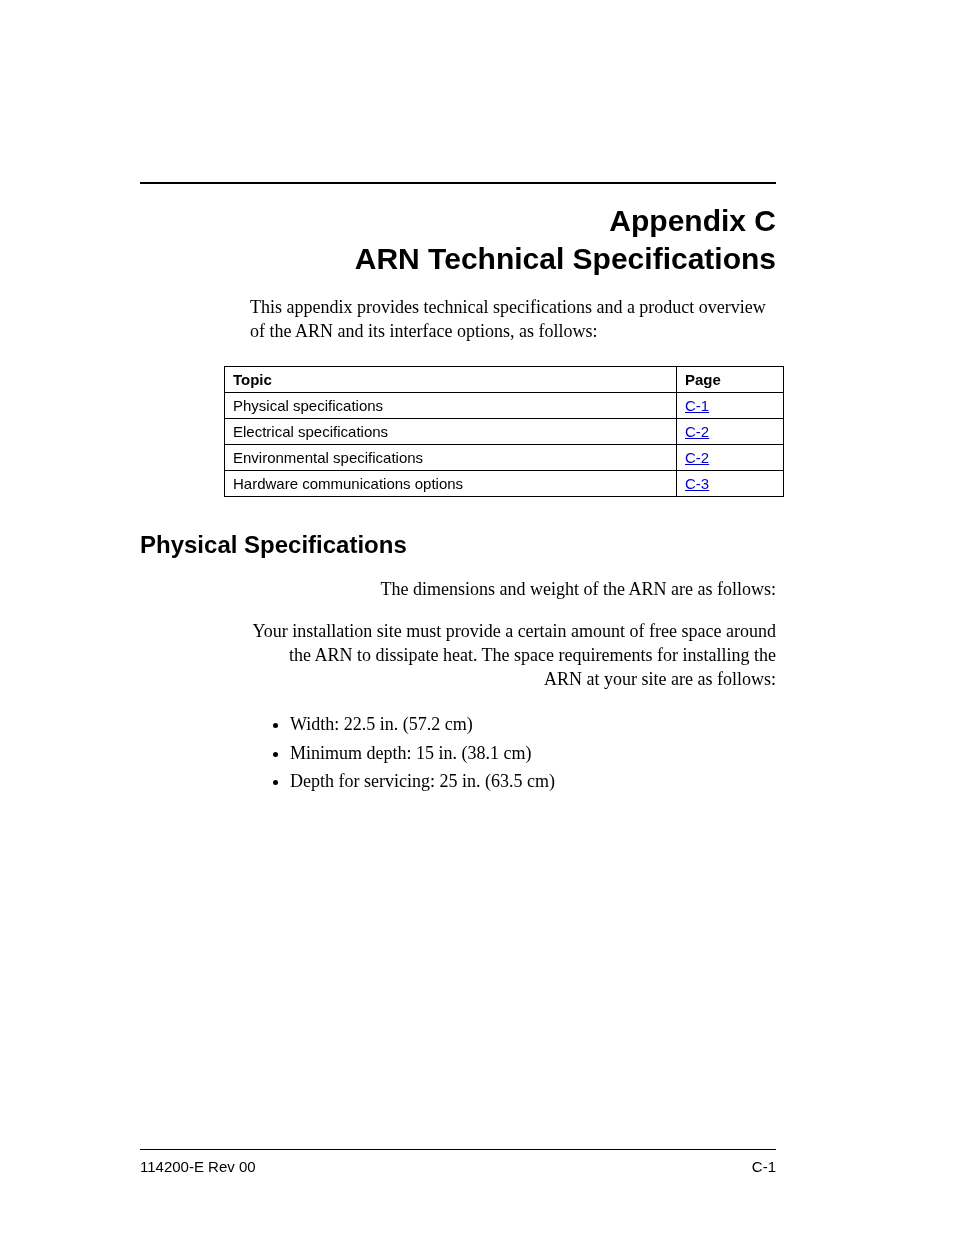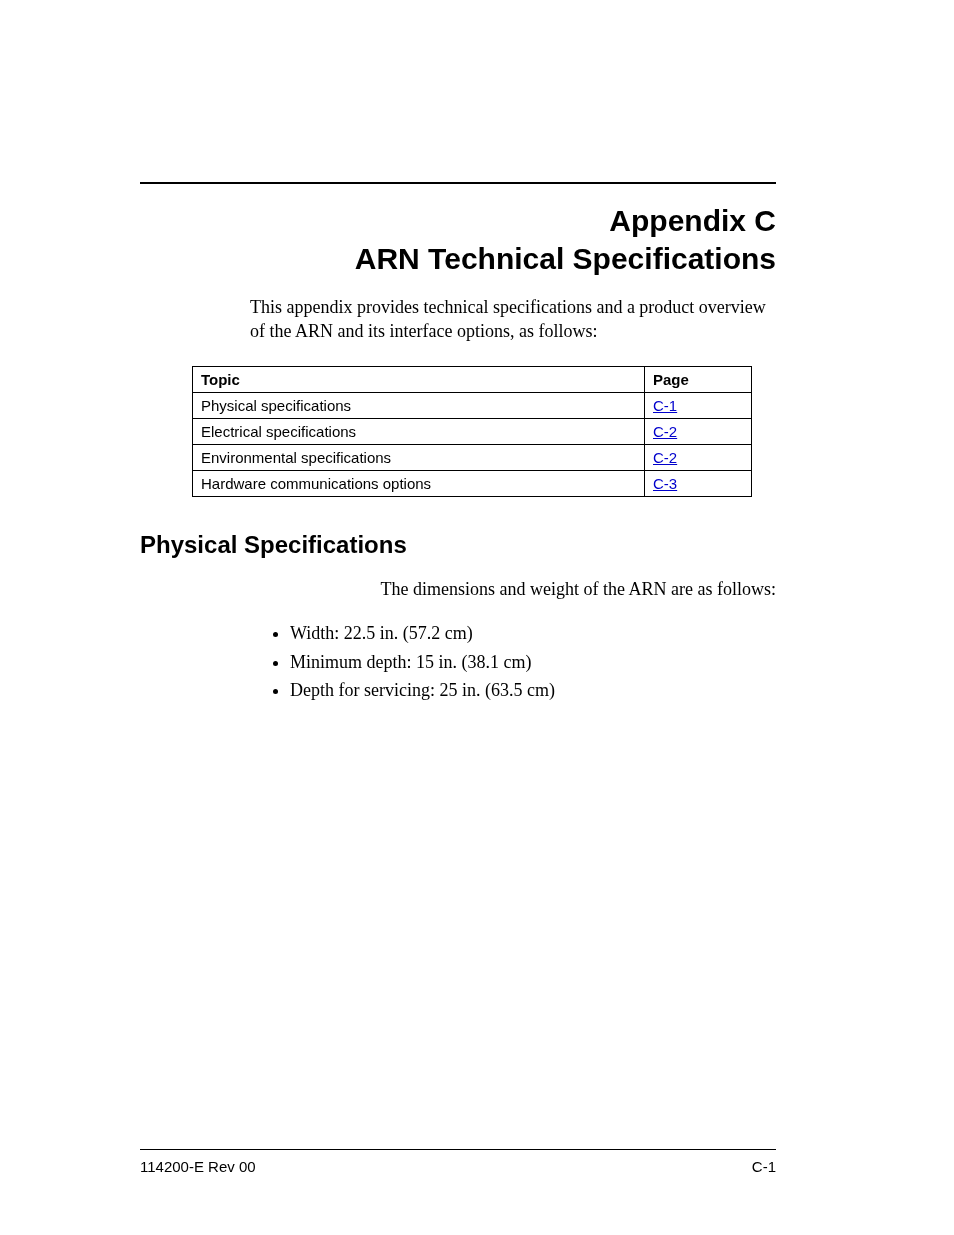--- a/index.html
+++ b/index.html
@@ -28,21 +28,21 @@
     text-align: right;
     line-height: 1.25;
   }
   .intro {
     font-size: 18px;
     line-height: 1.35;
     padding-left: 110px;
   }
   table.topic-table {
     margin-top: 22px;
-    margin-left: 52px;
+    margin-left: 84px;
     border-collapse: collapse;
     width: 560px;
     font-family: Arial, Helvetica, sans-serif;
     font-size: 15px;
   }
   table.topic-table th, table.topic-table td {
     border: 1px solid #000;
     padding: 4px 8px;
     text-align: left;
     vertical-align: middle;
@@ -130,20 +130,21 @@
         <td class="page-col"><a href="#" class="page-link">C-3</a></td>
       </tr>
     </tbody>
   </table>
 
   <h2 class="section">Physical Specifications</h2>
 
   <p class="body-text">The dimensions and weight of the ARN are as follows:</p>
 
 
+  <p class="body-text">Your installation site must provide a certain amount of free space around the ARN to dissipate heat. The space requirements for installing the ARN at your site are as follows:</p>
 
   <ul class="spec-list">
     <li>Width: 22.5 in. (57.2 cm)</li>
     <li>Minimum depth: 15 in. (38.1 cm)</li>
     <li>Depth for servicing: 25 in. (63.5 cm)</li>
   </ul>
 
   <div class="footer">
     <span>114200-E Rev 00</span>
     <span>C-1</span>

